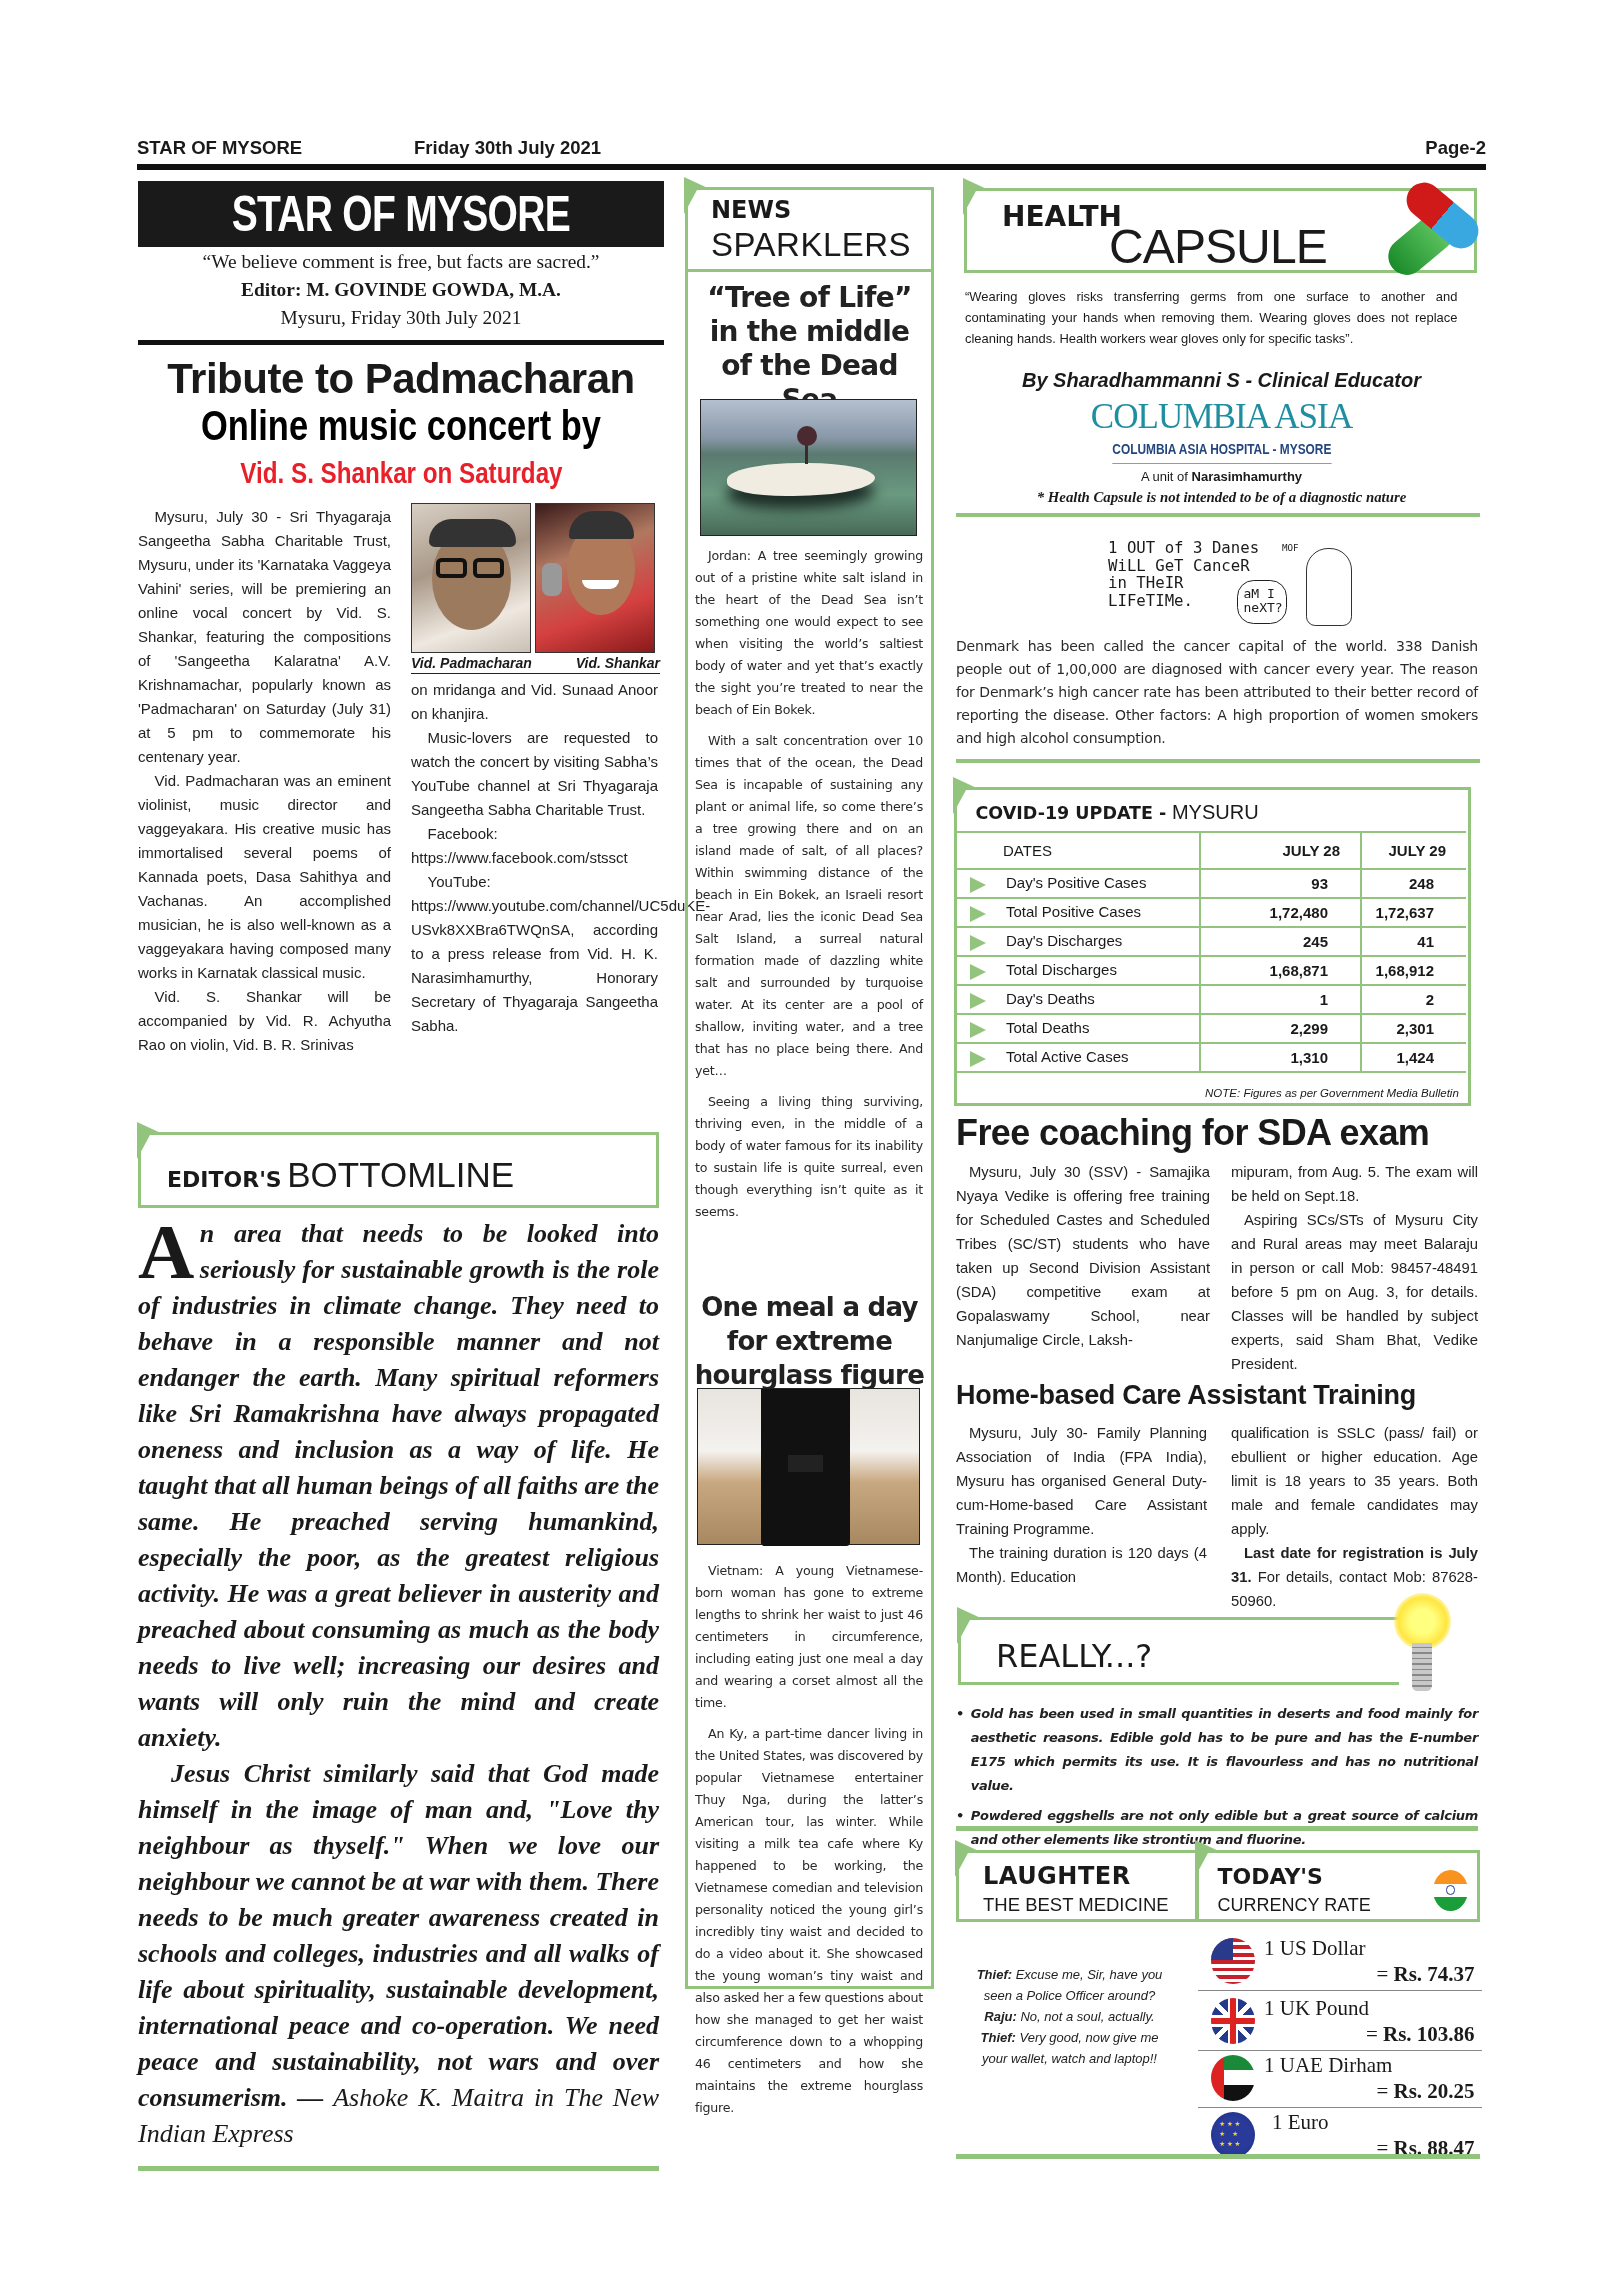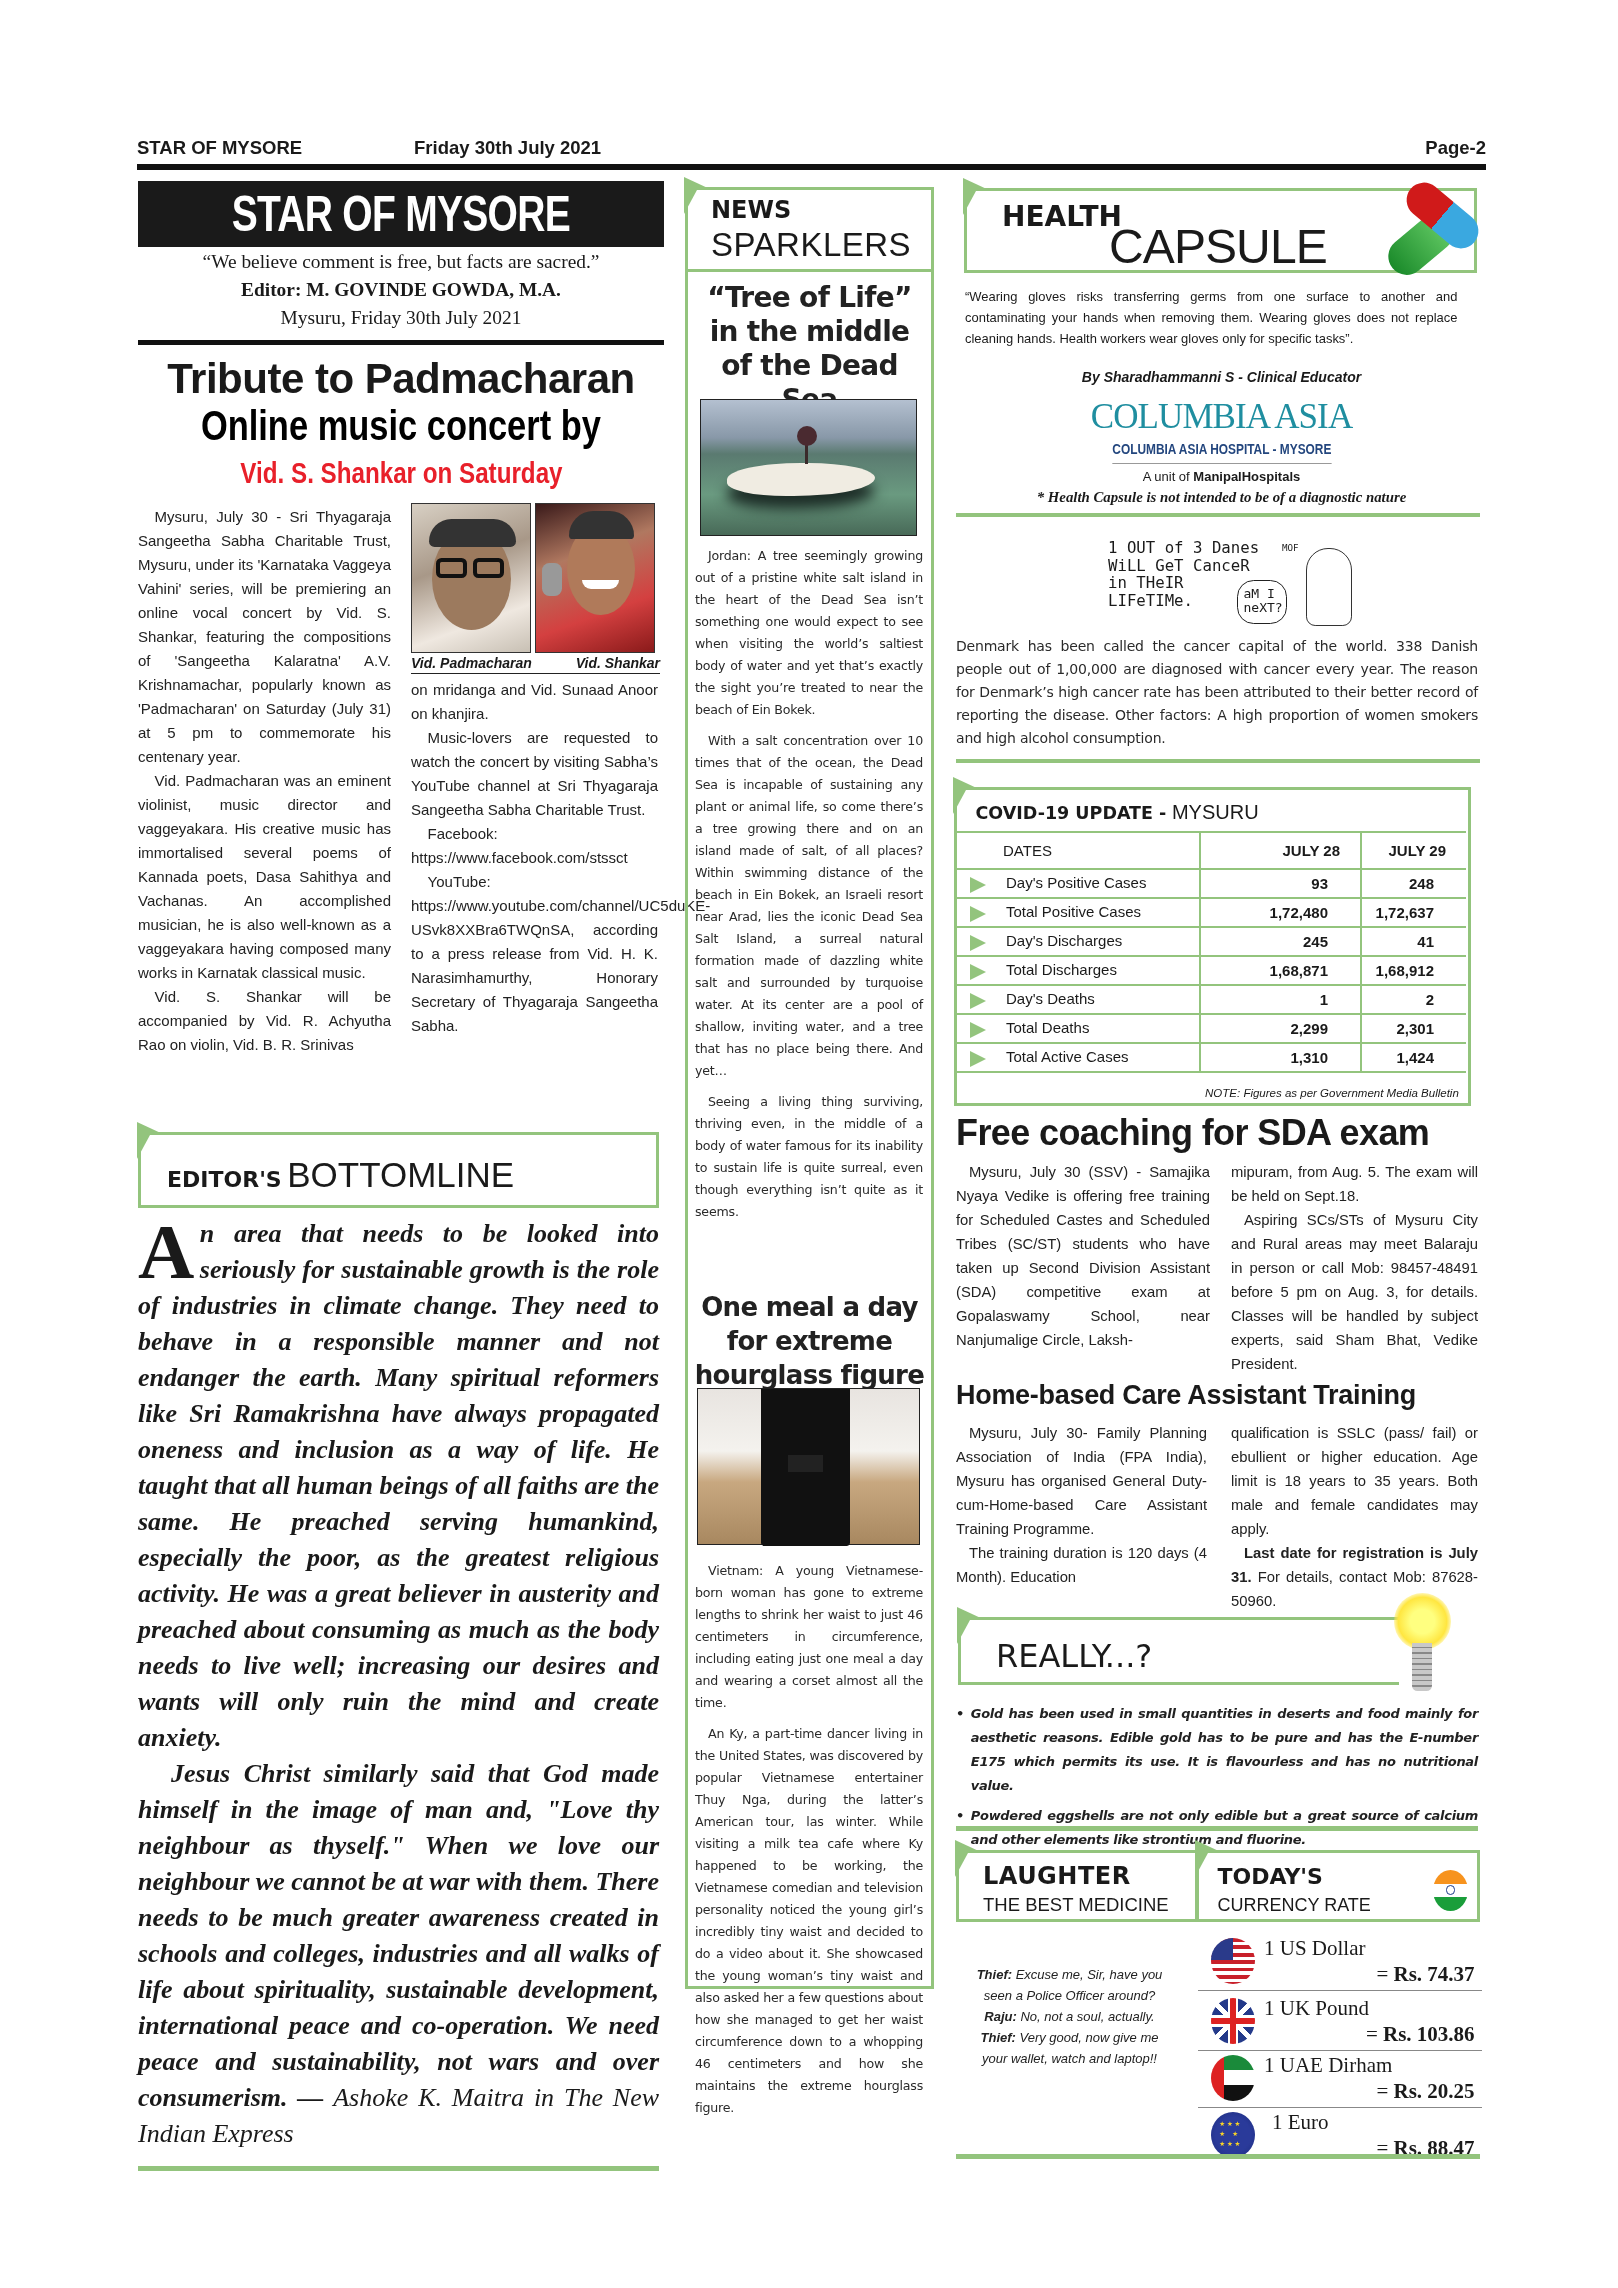--- a/index.html
+++ b/index.html
@@ -64,21 +64,21 @@
 .nsimg2{left:697px;top:1388px;width:223px;height:157px;border:0.9px solid #222;background:linear-gradient(180deg,#e8e4e0 0%,#f4f2ee 40%,#c8a880 60%,#a88860 100%)}
 .fig{position:absolute;left:63px;top:0;width:89px;height:157px;background:#111;border-radius:0 0 3.7px 3.7px}
 .waist{position:absolute;left:90px;top:66px;width:35px;height:16.6px;background:#222}
 .ns2{left:695px;top:1560px;width:228px}
 
 .hcbox{left:964px;top:188px;width:513px;height:85px}
 .hcbox .a{position:absolute;left:35px;top:9.2px;font-family:"DejaVu Sans",sans-serif;font-weight:900;font-size:28px}
 .hcbox .b{position:absolute;left:142px;top:28px;font-size:48px;letter-spacing:-0.9px}
 .pill{position:absolute;border-radius:28px}
 .hcquote{left:965px;top:286px;width:513px;font-size:13.5px;line-height:21px;text-align:justify;transform:scaleX(.96);transform-origin:left}
-.hcby{left:965px;top:369px;width:513px;text-align:center;font-style:italic;font-weight:bold;font-size:14px}
+.hcby{left:965px;top:369px;width:513px;text-align:center;font-style:italic;font-weight:bold;font-size:20px}
 .logo1{left:965px;top:397px;width:513px;text-align:center;font-family:"Liberation Serif",serif;font-size:35px;color:#1f8ea0;letter-spacing:-0.9px}
 .logo2{left:965px;top:441px;width:513px;text-align:center;font-weight:bold;font-size:14px;color:#23467e}
 .logo2 span{display:inline-block;border-bottom:1.8px solid #999;padding-bottom:5.5px;transform:scaleX(.85)}
 .logo3{left:965px;top:469px;width:513px;text-align:center;font-size:13px}
 .logo3 b{font-weight:bold}
 .hcnote{left:965px;top:489px;width:513px;text-align:center;font-family:"Liberation Serif",serif;font-style:italic;font-weight:bold;font-size:14.8px}
 .hcrule{left:956px;top:513px;width:524px;height:3.7px;background:#93c47d}
 .cartoon{left:1108px;top:539px;width:249px;height:89px;font-family:"DejaVu Sans Mono",monospace;font-size:15.7px;line-height:17.5px}
 .cartoon .txt{position:absolute;left:0;top:0;white-space:pre}
 .cartoon .bub{position:absolute;left:129px;top:41px;width:50px;height:44px;border:1.8px solid #222;border-radius:16.6px;font-size:13px;line-height:14.8px;padding:5.5px 5.5px}
@@ -242,21 +242,21 @@
   <div class="corner"></div>
   <div class="a">HEALTH</div>
   <div class="b">CAPSULE</div>
   <div class="pill" style="left:417px;top:35px;width:74px;height:37px;background:linear-gradient(90deg,#1a8a2a,#6ad06a);transform:rotate(-40deg)"></div>
   <div class="pill" style="left:434px;top:7.4px;width:83px;height:35px;background:linear-gradient(90deg,#d01a1a 50%,#3aa8e0 50%);transform:rotate(40deg)"></div>
 </div>
 <div class="abs hcquote">“Wearing gloves risks transferring germs from one surface to another and contaminating your hands when removing them. Wearing gloves does not replace cleaning hands. Health workers wear gloves only for specific tasks”.</div>
 <div class="abs hcby">By  Sharadhammanni S -  Clinical Educator</div>
 <div class="abs logo1">COLUMBIA ASIA</div>
 <div class="abs logo2"><span>COLUMBIA ASIA HOSPITAL - MYSORE</span></div>
-<div class="abs logo3"><span>A unit of </span><b>ManipalHospitals</b></div>
+<div class="abs logo3"><span>A unit of </span><b>Narasimhamurthy</b></div>
 <div class="abs hcnote">* Health Capsule is not intended to be of a diagnostic nature</div>
 <div class="abs hcrule"></div>
 
 <div class="abs cartoon">
   <div class="txt">1 OUT of 3 Danes
 WiLL GeT CanceR
 in THeIR
 LIFeTIMe.</div>
   <div class="bub" style="white-space:pre">aM I
 neXT?</div>

